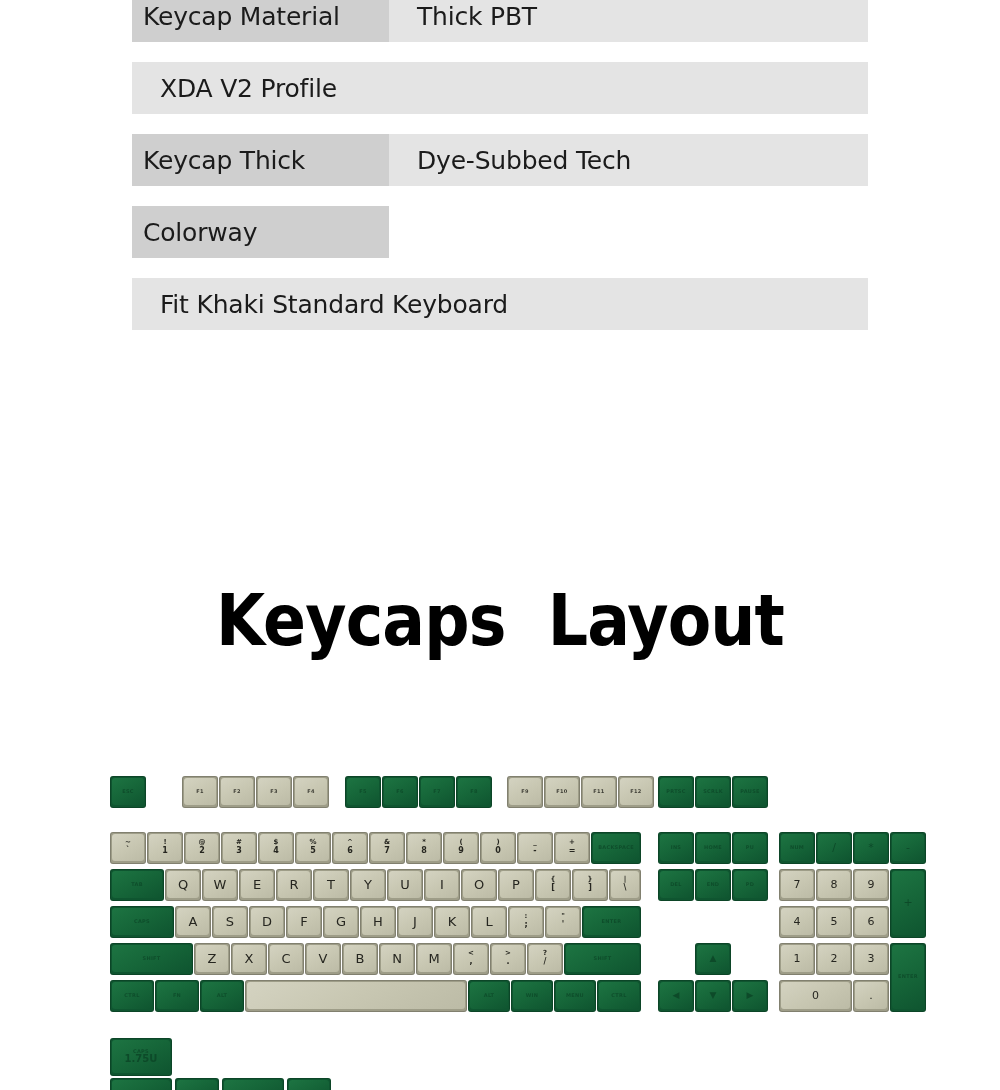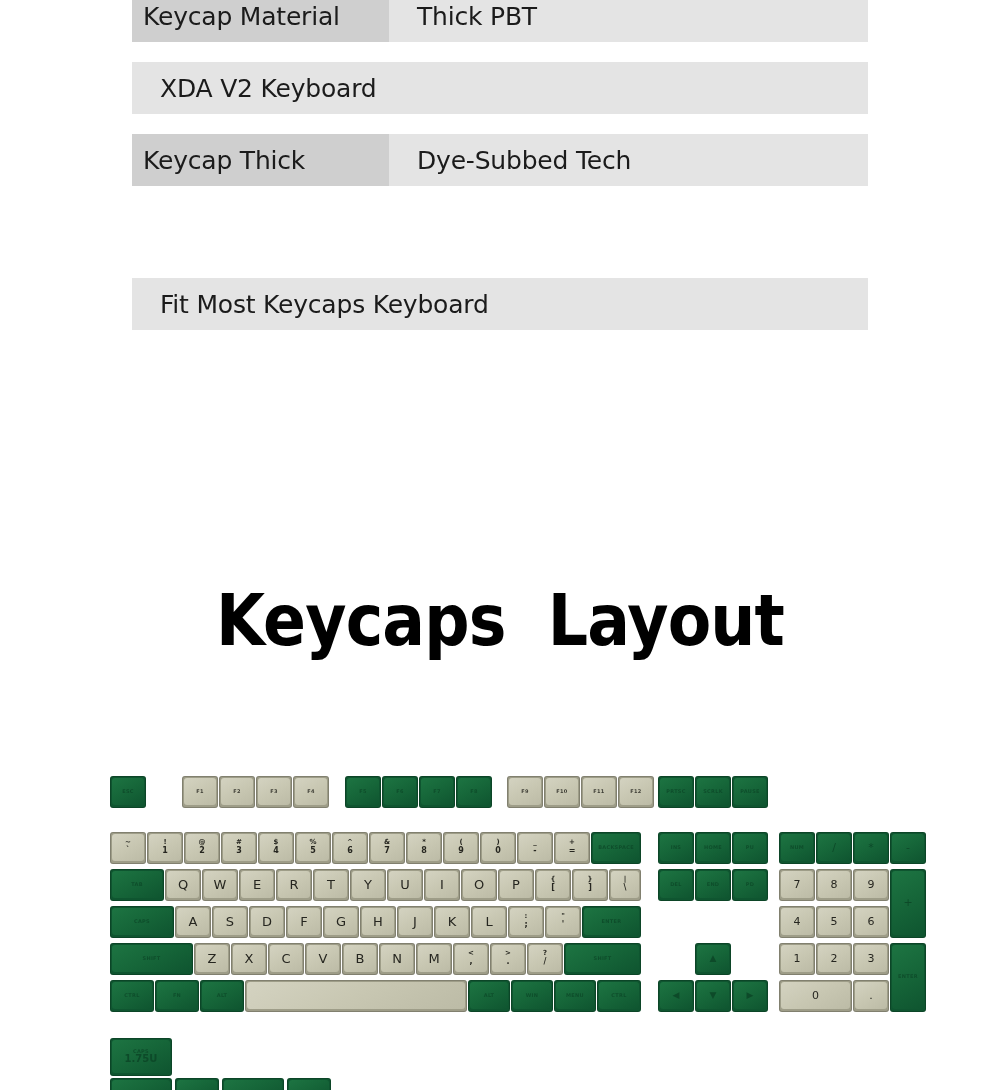--- a/index.html
+++ b/index.html
@@ -120,30 +120,31 @@
 </style>
 </head>
 <body>
 
 <div id="spec-table">
     <div class="spec-row">
       <div class="spec-label">Keycap Material</div>
       <div class="spec-value">Thick PBT</div>
     </div>
     <div class="spec-row">
-      <div class="spec-value">XDA V2 Keyboard</div>
+      <div class="spec-value">XDA V2 Profile</div>
     </div>
     <div class="spec-row">
       <div class="spec-label">Keycap Thick</div>
       <div class="spec-value">Dye-Subbed Tech</div>
     </div>
     <div class="spec-row">
+      <div class="spec-label">Colorway</div>
     </div>
     <div class="spec-row">
-      <div class="spec-value">Fit Most Keycaps Keyboard</div>
+      <div class="spec-value">Fit Khaki Standard Keyboard</div>
     </div>
   </div>
 
 <div id="keycaps-title">Keycaps  Layout</div>
 
 <div id="keyboard">
     <div class="key green" style="left: 110px; top: 776px; width: 36px; height: 32px;">
       <div class="cap">
         <span class="lbl tiny">ESC</span>
       </div>

